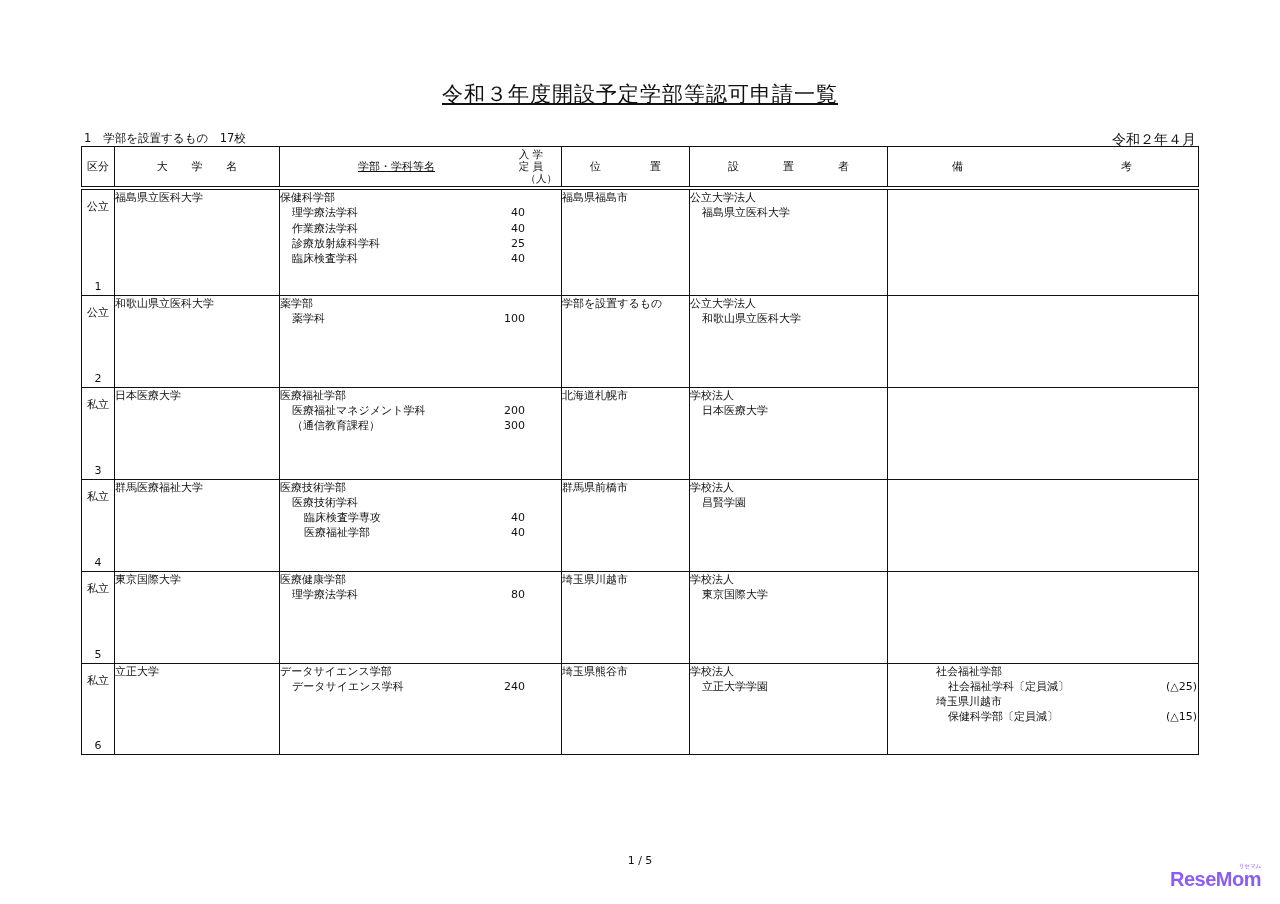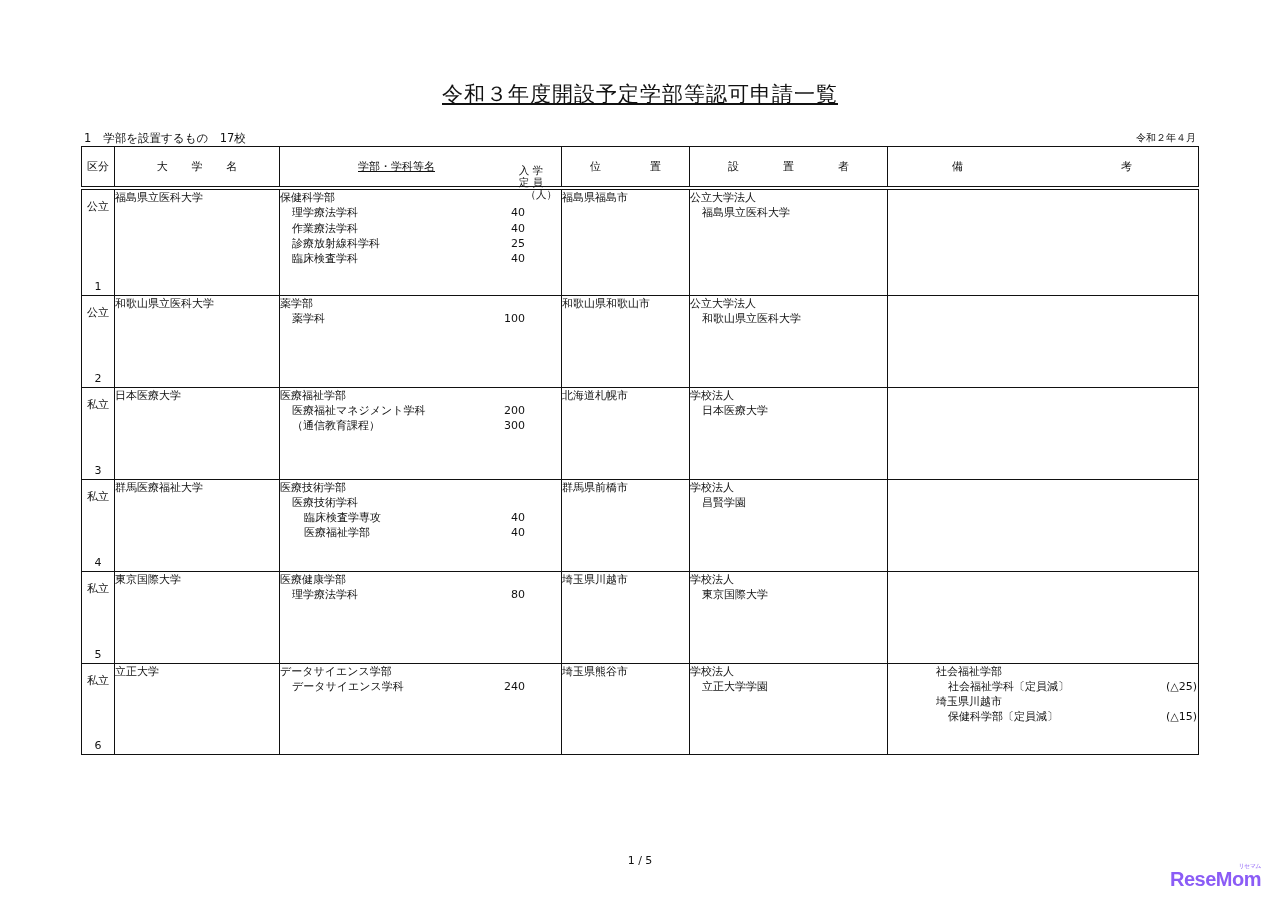--- a/index.html
+++ b/index.html
@@ -1,20 +1,20 @@
 <!DOCTYPE html>
 <html><head>
 <meta charset="utf-8">
 <style>
   html, body { margin:0; padding:0; background:#ffffff; }
   body { width:1280px; height:904px; position:relative; overflow:hidden; font-family:"DejaVu Sans", "Liberation Sans", sans-serif; color:#111; }
   .title { position:absolute; left:0; width:1280px; top:80px; text-align:center; font-size:21px; letter-spacing:1px; color:#111;text-decoration:underline; }
   .section { position:absolute; left:84px; top:131px; font-size:11.5px; }
   .section .num { margin-right:12px; }
-  .date { position:absolute; right:84px; top:131px; font-size:10px; }
+  .date { position:absolute; right:84px; top:131px; font-size:14px; }
   table.list { position:absolute; left:81px; top:146px; border-collapse:collapse; table-layout:fixed; width:1117px; font-size:11px; }
   table.list th, table.list td { border:1.5px solid #111; padding:0; vertical-align:top; }
   table.list thead th { height:39px; font-weight:normal; vertical-align:middle; border-bottom:4px double #111; }
   .spread { display:flex; justify-content:space-around; padding:0 30px; }
   .spread.wide { justify-content:space-between; padding:0 66px 0 64px; }
   .hdr-cap { text-align:right; padding-right:4px; line-height:12px; font-size:10.5px; }
   td.kubun { position:relative; text-align:center; }
   td.kubun .type { display:block; padding-top:9px; }
   td.kubun .idx { position:absolute; bottom:2px; left:0; width:100%; text-align:center; }
   td.cell { padding:9px 3px 0 3px; }
@@ -51,21 +51,21 @@
       <th>
         <div class="spread">
           <span>大</span>
           <span>学</span>
           <span>名</span>
         </div>
       </th>
       <th style="position:relative;">
         <span style="position:relative; left:-24px;text-decoration:underline;">学部・学科等名</span>
         <div class="hdr-cap" style="position:absolute; right:0; top:1px; width:50px;">
-          <div style="padding-right:14px;margin-top:16px;">入 学</div>
+          <div style="padding-right:14px;">入 学</div>
           <div style="padding-right:14px;">定 員</div>
           <div>（人）</div>
         </div>
       </th>
       <th>
         <div class="spread" style="justify-content:space-between; padding:0 28px;">
           <span>位</span>
           <span>置</span>
         </div>
       </th>
@@ -136,21 +136,21 @@
           <div class="line">
             <span>薬学部</span>
             <span class="cap"></span>
           </div>
           <div class="line ind1">
             <span>薬学科</span>
             <span class="cap">100</span>
           </div>
         </td>
     <td class="cell">
-      <div class="line">和歌山県和歌山市</div>
+      <div class="line">学部を設置するもの</div>
     </td>
     <td class="cell">
           <div class="line">公立大学法人</div>
           <div class="line ind1">和歌山県立医科大学</div>
         </td>
     <td class="cell" style="padding-left:14px;"></td>
   </tr>
       <tr style="height: 92px;">
     <td class="kubun">
       <span class="type">私立</span>

